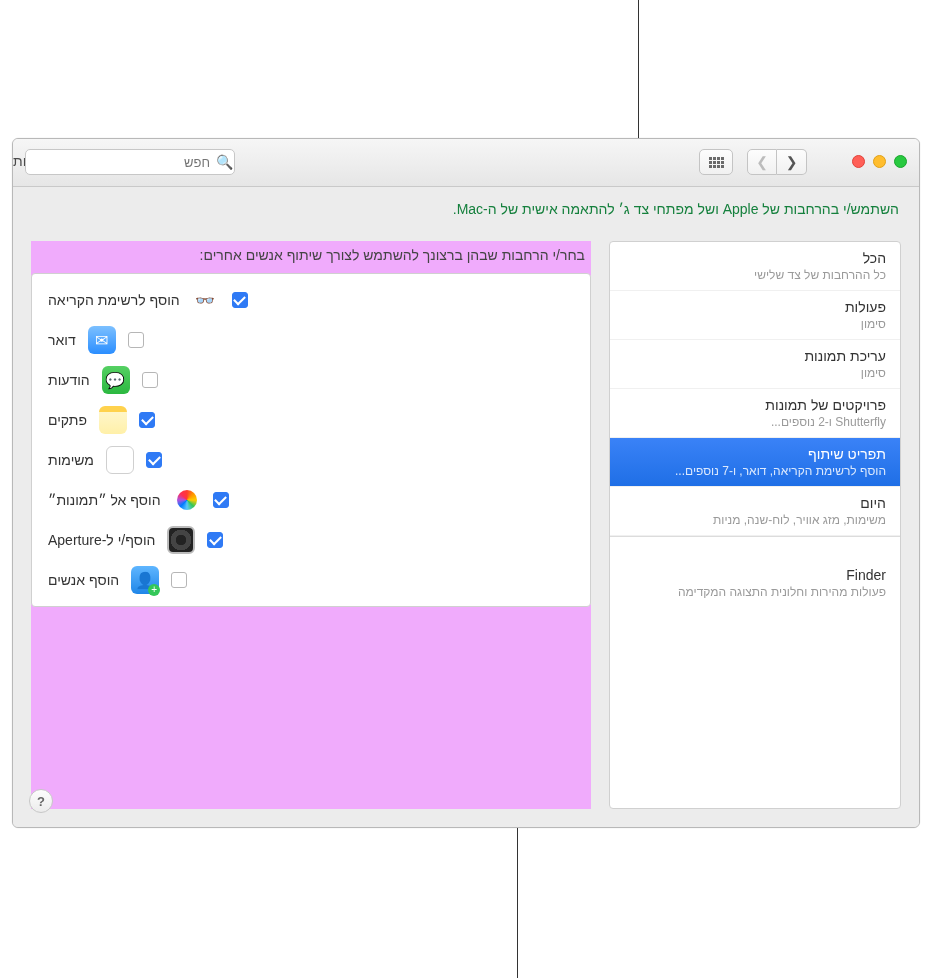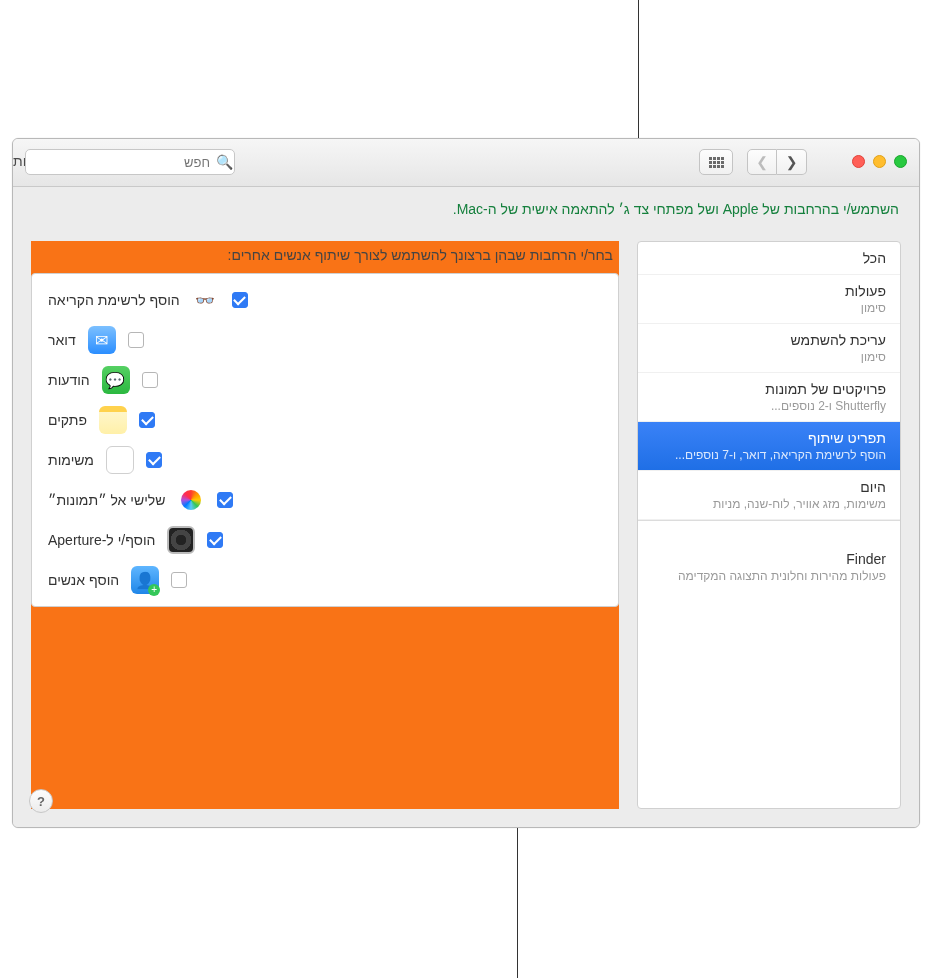--- a/index.html
+++ b/index.html
@@ -123,42 +123,42 @@
     padding: 14px 20px 10px 20px;
     font-size: 14px; color:#15803d; text-align:right;
   }
 
   .columns {
     position:absolute; top:54px; bottom:18px; right:18px; left:18px;
     display:flex; gap:18px;
   }
 
   .sidebar {
-    width: 264px; flex:none;
+    width: 292px; flex:none;
     background:#fff; border:1px solid #d0d0d0; border-radius:4px;
     overflow:hidden;
   }
   .side-item {
     padding: 8px 14px;
     border-bottom:1px solid #f0f0f0;
     cursor:default;
   }
   .side-item.sep-before { border-top: 1px solid #dcdcdc; padding-top: 30px; }
   .side-item .si-title { font-size:14px; color:#333; }
   .side-item .si-sub   { font-size:12px; color:#9a9a9a; margin-top:2px; }
   .side-item:last-child { border-bottom:none; }
   .side-item.selected {
     background: linear-gradient(#3a82f7,#1f6fe6);
   }
   .side-item.selected .si-title { color:#fff; }
   .side-item.selected .si-sub   { color:#dce9fd; }
 
   .pane {
     flex:1;
-    background:#f97316;
+    background:#f0abfc;
     display:flex; flex-direction:column;
   }
   .pane-header {
     font-size:14px; color:#444;
     text-align:right; margin: 6px 6px 10px auto;
   }
   .list {
     background:#fff; border:1px solid #d0d0d0; border-radius:4px;
     padding: 6px 0;
     flex:none;
@@ -261,27 +261,28 @@
     </div>
 
     <div class="body">
       <div class="intro">השתמש/י בהרחבות של Apple ושל מפתחי צד ג׳ להתאמה אישית של ה-Mac.</div>
 
       <div class="columns">
 
         <div class="sidebar">
           <div class="side-item">
             <div class="si-title">הכל</div>
+            <div class="si-sub">כל ההרחבות של צד שלישי</div>
           </div>
           <div class="side-item">
             <div class="si-title">פעולות</div>
             <div class="si-sub">סימון</div>
           </div>
           <div class="side-item">
-            <div class="si-title">עריכת להשתמש</div>
+            <div class="si-title">עריכת תמונות</div>
             <div class="si-sub">סימון</div>
           </div>
           <div class="side-item">
             <div class="si-title">פרויקטים של תמונות</div>
             <div class="si-sub">Shutterfly ו-2 נוספים...</div>
           </div>
           <div class="side-item selected">
             <div class="si-title">תפריט שיתוף</div>
             <div class="si-sub">הוסף לרשימת הקריאה, דואר, ו-7 נוספים...</div>
           </div>
@@ -332,21 +333,21 @@
                   <span></span>
                 </div>
               <div class="label">משימות</div>
             </div>
 
             <div class="row">
               <div class="check on"></div>
               <div class="appicon ic-photos">
                   <div class="flower"></div>
                 </div>
-              <div class="label">שלישי אל ״תמונות״</div>
+              <div class="label">הוסף אל ״תמונות״</div>
             </div>
 
             <div class="row">
               <div class="check on"></div>
               <div class="appicon ic-aperture"></div>
               <div class="label">הוסף/י ל-Aperture</div>
             </div>
 
             <div class="row">
               <div class="check"></div>

